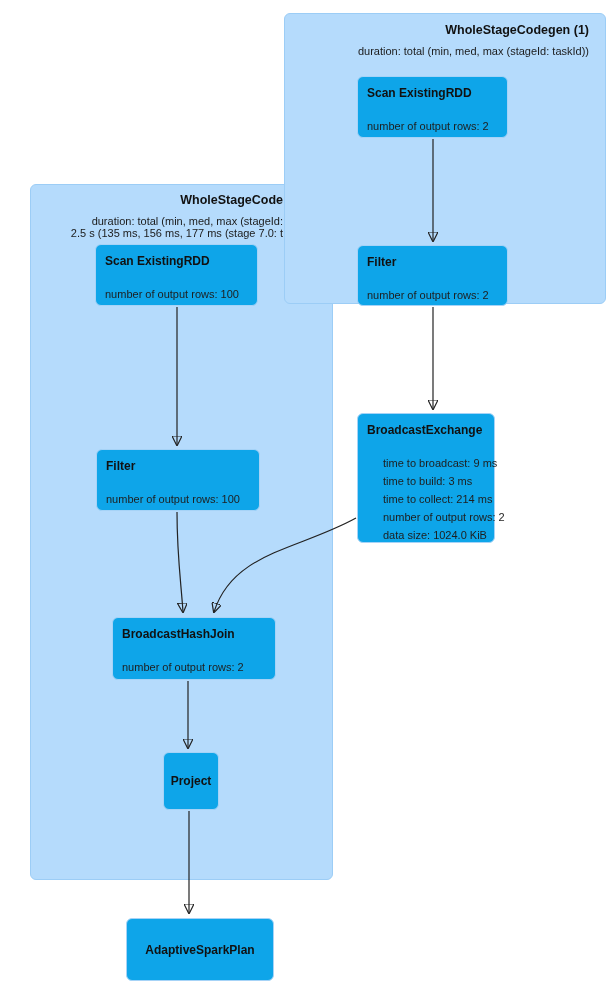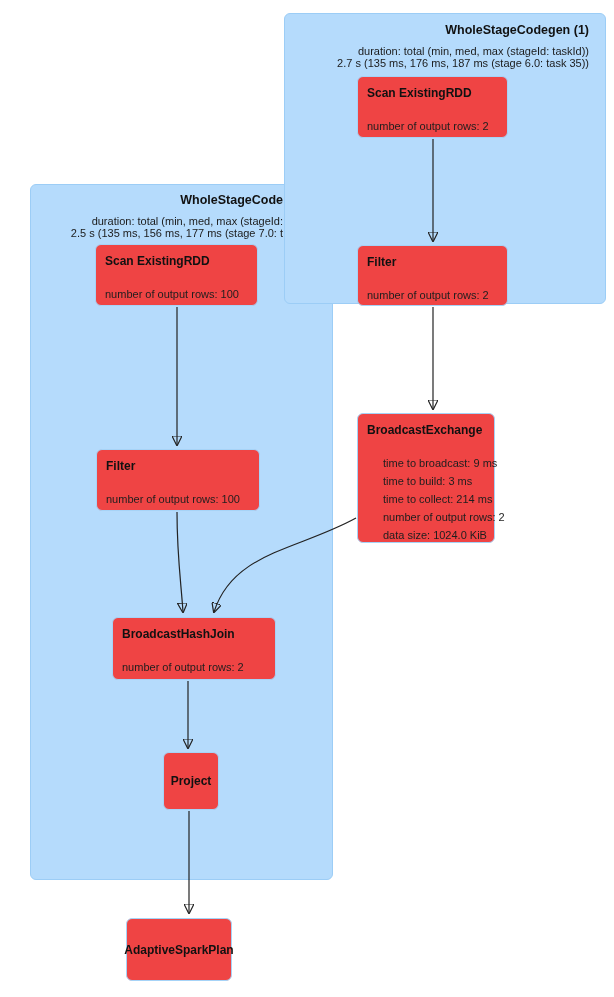--- a/index.html
+++ b/index.html
@@ -12,37 +12,37 @@
     box-sizing:border-box;
   }
   .cluster-left{left:30px;top:184px;width:303px;height:696px;z-index:1;}
   .cluster-right{left:284px;top:13px;width:322px;height:291px;z-index:2;}
   .cluster-header{text-align:right;white-space:nowrap;}
   .cluster-right .cluster-header{padding:8px 16px 0 0;}
   .cluster-left .cluster-header{padding:7px 49px 0 0;}
   .cluster-title{font-weight:bold;font-size:12.5px;line-height:17px;color:#111;}
   .cluster-duration{margin-top:6px;font-size:11px;line-height:12px;color:#1b1b1b;}
   .node{
-    position:absolute;background:#ef4444;border:1px solid #a6d3f7;border-radius:6px;
+    position:absolute;background:#0ea5e9;border:1px solid #a6d3f7;border-radius:6px;
     box-sizing:border-box;padding:8px 7px 8px 9px;z-index:4;white-space:nowrap;
   }
   .node-title{font-weight:bold;font-size:12px;line-height:16px;color:#111;}
   .node-metric{margin-top:17px;font-size:11px;line-height:16px;color:#1e1e1e;}
   .node-metrics{margin-top:16px;font-size:11px;color:#1e1e1e;}
   .node-metrics div{line-height:18px;margin-left:16px;}
   .node-center{display:flex;align-items:center;justify-content:center;padding:0;}
   .node-center .node-title{line-height:normal;}
   #n-right-scan{left:357px;top:76px;width:151px;height:62px;}
   #n-right-filter{left:357px;top:245px;width:151px;height:61px;}
   #n-broadcast-exchange{left:357px;top:413px;width:138px;height:130px;}
   #n-left-scan{left:95px;top:244px;width:163px;height:62px;}
   #n-left-filter{left:96px;top:449px;width:164px;height:62px;}
   #n-bhj{left:112px;top:617px;width:164px;height:63px;}
   #n-project{left:163px;top:752px;width:56px;height:58px;justify-content:center;}
-  #n-adaptive{left:126px;top:918px;width:106px;height:63px;}
+  #n-adaptive{left:126px;top:918px;width:148px;height:63px;}
   .edges{position:absolute;left:0;top:0;width:614px;height:997px;z-index:3;pointer-events:none;}
   .edges path{stroke:#222;stroke-width:1.2;fill:none;}
 </style>
 </head>
 <body>
 
 <div class="canvas">
 
   <div class="cluster cluster-left">
     <div class="cluster-header">
@@ -52,21 +52,20 @@
         <div>2.5 s (135 ms, 156 ms, 177 ms (stage 7.0: t</div>
       </div>
     </div>
   </div>
 
   <div class="cluster cluster-right">
     <div class="cluster-header">
       <div class="cluster-title">WholeStageCodegen (1)</div>
       <div class="cluster-duration">
         <div>duration: total (min, med, max (stageId: taskId))</div>
-        <div>2.7 s (135 ms, 176 ms, 187 ms (stage 6.0: task 35))</div>
       </div>
     </div>
   </div>
 
   <svg class="edges">
     <defs>
       <marker id="arrow" viewBox="0 0 10 10" refX="9" refY="5" markerWidth="10" markerHeight="10" markerUnits="userSpaceOnUse" orient="auto">
         <path d="M0,0 L10,5 L0,10 Z" fill="#1a1a1a" stroke="none"></path>
       </marker>
     </defs>

